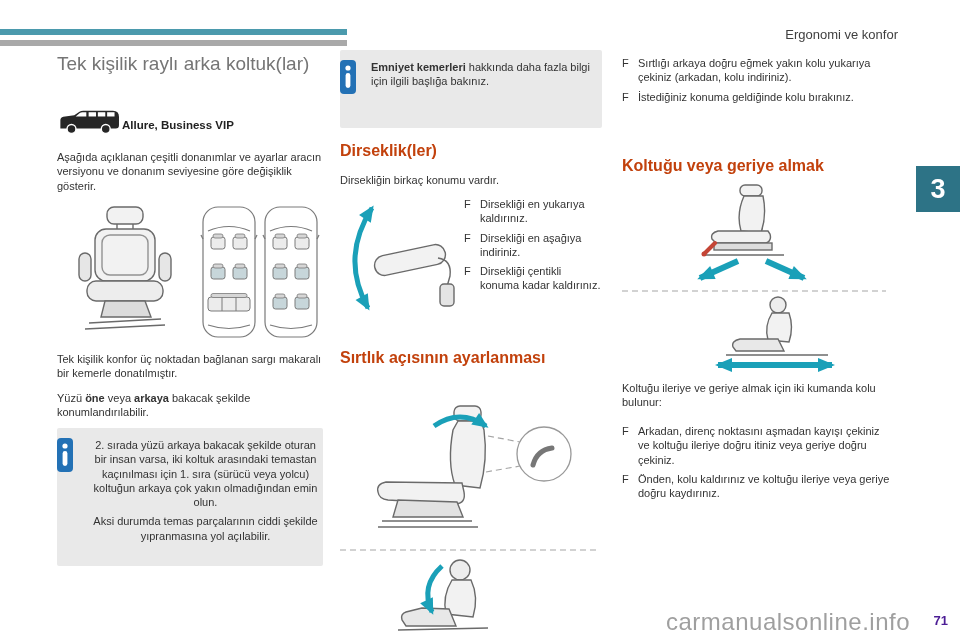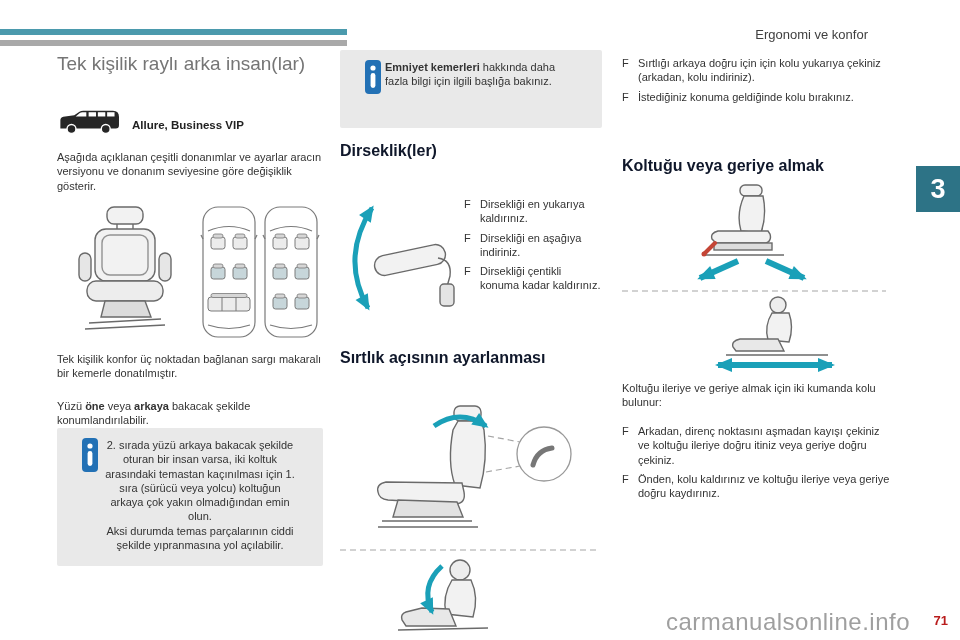--- a/index.html
+++ b/index.html
@@ -4,50 +4,50 @@
 <style>
   * { margin:0; padding:0; box-sizing:border-box; }
   html,body { width:960px; height:640px; }
   body { font-family:"Liberation Sans", sans-serif; background:#fff; color:#333; }
   .page { position:relative; width:960px; height:640px; background:#fff; overflow:hidden; }
 
   .bar { position:absolute; left:0; height:6px; }
   .bar-teal { top:29px; width:347px; background:var(--bar_teal,#4b9aad); }
   .bar-gray { top:40px; width:347px; background:var(--bar_gray,#a9a9a9); }
 
-  .header-text { position:absolute; top:27px; right:92px; font-size:13px; color:#3f3f3f; }
+  .header-text { position:absolute; top:27px; right:62px; font-size:13px; color:#3f3f3f; }
   .chapter-tab { position:absolute; top:166px; right:0; width:44px; height:46px;
                  background:var(--chapter_tab,#2d7386); color:#fff; font-size:27px; font-weight:bold;
                  display:flex; align-items:center; justify-content:center; }
 
   .title { position:absolute; left:57px; top:52px; width:272px; font-size:19px; line-height:1.22;
            color:#757575; font-weight:400; }
 
-  .trim-row { position:absolute; left:58px; top:110px; display:flex; align-items:center; gap:10px; }
+  .trim-row { position:absolute; left:58px; top:110px; display:flex; align-items:center; }
   .trim-label { font-size:11.5px; font-weight:bold; color:#222; }
 
   .body, .info-text p, .bt, .bg { font-size:11px; line-height:1.3; color:#333; }
   .intro { position:absolute; left:57px; top:150px; width:268px; }
   .belt { position:absolute; left:57px; top:352px; width:268px; }
-  .belt p + p { margin-top:18px; }
-
-  .h2 { position:absolute; font-size:16px; font-weight:bold; color:#0f172a; }
+  .belt p + p { margin-top:10px; }
+
+  .h2 { position:absolute; font-size:16px; font-weight:bold; color:#c2410c; }
   .h-dirseklik { left:340px; top:142px; }
   .h-sirtlik  { left:340px; top:349px; }
   .h-ileri    { left:622px; top:157px; }
 
   .i-dirseklik { position:absolute; left:340px; top:173px; width:260px; }
   .i-sirtlik   { position:absolute; left:340px; top:383px; width:260px; }
   .i-koltugu   { position:absolute; left:622px; top:381px; width:272px; }
 
   .info-box { position:absolute; background:var(--info_box_bg,#e9e9e9); border-radius:2px;
-              display:flex; gap:4px; padding:10px 25px; }
+              display:flex; gap:15px; padding:10px 0; }
   .info-left { left:57px; top:428px; width:266px; min-height:138px;text-align:center; }
   .info-mid  { left:340px; top:50px; width:262px; min-height:78px; }
-  .info-text p + p { }
+  .info-text p + p { margin-top:5px; }
   .blue-fill { fill:var(--info_icon_blue,#2371b5); }
 
   .bullets { position:absolute; display:flex; flex-direction:column; gap:5px; }
   .b-armrest  { left:464px; top:197px; width:138px; }
   .b-backrest { left:622px; top:56px;  width:272px; }
   .b-slide    { left:622px; top:424px; width:272px; }
   .bullet { display:flex; gap:6px; }
   .bg { flex:0 0 10px; }
 
   .illu { position:absolute; }
@@ -62,34 +62,34 @@
   .acc-fill { fill:var(--accent,#1aa0b8); }
   .red-stroke { stroke:var(--lever_red,#c44536); }
   .red-fill { fill:var(--lever_red,#c44536); }
   .dash { stroke:#a5a5a5; stroke-width:1.2; stroke-dasharray:6 4; }
   .vseat  { fill:#ececec; stroke:#7a7a7a; stroke-width:1; }
   .vseat2 { fill:#c7d6da; stroke:#7a7a7a; stroke-width:1; }
   .vhead  { fill:#d6d6d6; stroke:#7a7a7a; stroke-width:.8; }
 
   .watermark { position:absolute; right:50px; bottom:4px; font-size:24px; color:#8f8f8f; opacity:.85;
                letter-spacing:.5px; }
-  .page-num { position:absolute; right:12px; bottom:12px; font-size:13px; font-weight:bold; color:#b91c1c; }
+  .page-num { position:absolute; right:12px; bottom:12px; font-size:13px; font-weight:bold; color:#4c1d95; }
 </style>
 </head>
 <body>
 
 <div class="page">
 
   <div class="bar bar-teal"></div>
   <div class="bar bar-gray"></div>
 
   <div class="header-text">Ergonomi ve konfor</div>
   <div class="chapter-tab">3</div>
 
-  <div class="title">Tek kişilik raylı arka insan(lar)</div>
+  <div class="title">Tek kişilik raylı arka koltuk(lar)</div>
 
   <div class="trim-row">
     <span>
       <svg viewBox="0 0 68 27" width="64" height="25">
         <path d="M2 20 V11 q0-3.2 3.2-3.8 L17 5.6 22.6 1.8 Q24.2 0.7 26.8 0.7 h32 q6.5 0 6.5 6.5 v9.3 q0 3.5-3.5 3.5 z" fill="#262626"></path>
         <path d="M18.5 7 L23 3.2 q1-0.8 2.8-0.8 h4.2 v4.6 z" fill="#fff"></path>
         <rect x="32.5" y="2.4" width="8" height="4.6" fill="#fff"></rect>
         <rect x="42.5" y="2.4" width="8" height="4.6" fill="#fff"></rect>
         <rect x="52.5" y="2.4" width="8" height="4.6" fill="#fff"></rect>
         <circle cx="14" cy="20.5" r="4.8" fill="#262626" stroke="#fff" stroke-width="1.5"></circle>
@@ -187,20 +187,21 @@
         <circle cx="8" cy="8" r="2.6" fill="#fff"></circle>
         <rect x="5.6" y="13" width="4.8" height="15" rx="2.4" fill="#fff"></rect>
       </svg>
     </span>
     <div class="info-text">
       <p><strong>Emniyet kemerleri</strong><span> hakkında daha fazla bilgi için ilgili başlığa bakınız.</span></p>
     </div>
   </div>
 
   <div class="h2 h-dirseklik">Dirseklik(ler)</div>
+  <p class="body i-dirseklik">Dirsekliğin birkaç konumu vardır.</p>
 
   <svg class="illu illu-armrest" viewBox="0 0 122 135" width="122" height="135">
     <g class="sket">
       <rect x="36" y="58" width="72" height="20" rx="10" transform="rotate(-12 72 68)"></rect>
       <path d="M100 66 q14 2 12 18 l-4 14" class="nofill"></path>
       <rect x="102" y="92" width="14" height="22" rx="4" fill="#e4e4e4"></rect>
     </g>
     <path d="M34 16 Q2 66 30 116" class="acc-stroke" stroke-width="5"></path>
     <g transform="translate(34,16) rotate(-57)">
         <polygon points="3,0 -13,-7 -13,7" class="acc-fill"></polygon>
@@ -253,21 +254,21 @@
     </g>
     <path d="M104 164 Q82 184 94 210" class="acc-stroke" stroke-width="5"></path>
     <g transform="translate(94,210) rotate(65)">
         <polygon points="3,0 -13,-7 -13,7" class="acc-fill"></polygon>
       </g>
   </svg>
 
   <div class="bullets b-backrest">
     <div class="bullet">
       <span class="bg">F</span>
-      <span class="bt">Sırtlığı arkaya doğru için için kolu yukarıya çekiniz (arkadan, kolu indiriniz).</span>
+      <span class="bt">Sırtlığı arkaya doğru eğmek yakın kolu yukarıya çekiniz (arkadan, kolu indiriniz).</span>
     </div>
     <div class="bullet">
       <span class="bg">F</span>
       <span class="bt">İstediğiniz konuma geldiğinde kolu bırakınız.</span>
     </div>
   </div>
 
   <div class="h2 h-ileri">Koltuğu veya geriye almak</div>
 
   <svg class="illu illu-slide" viewBox="0 0 268 195" width="268" height="195">

